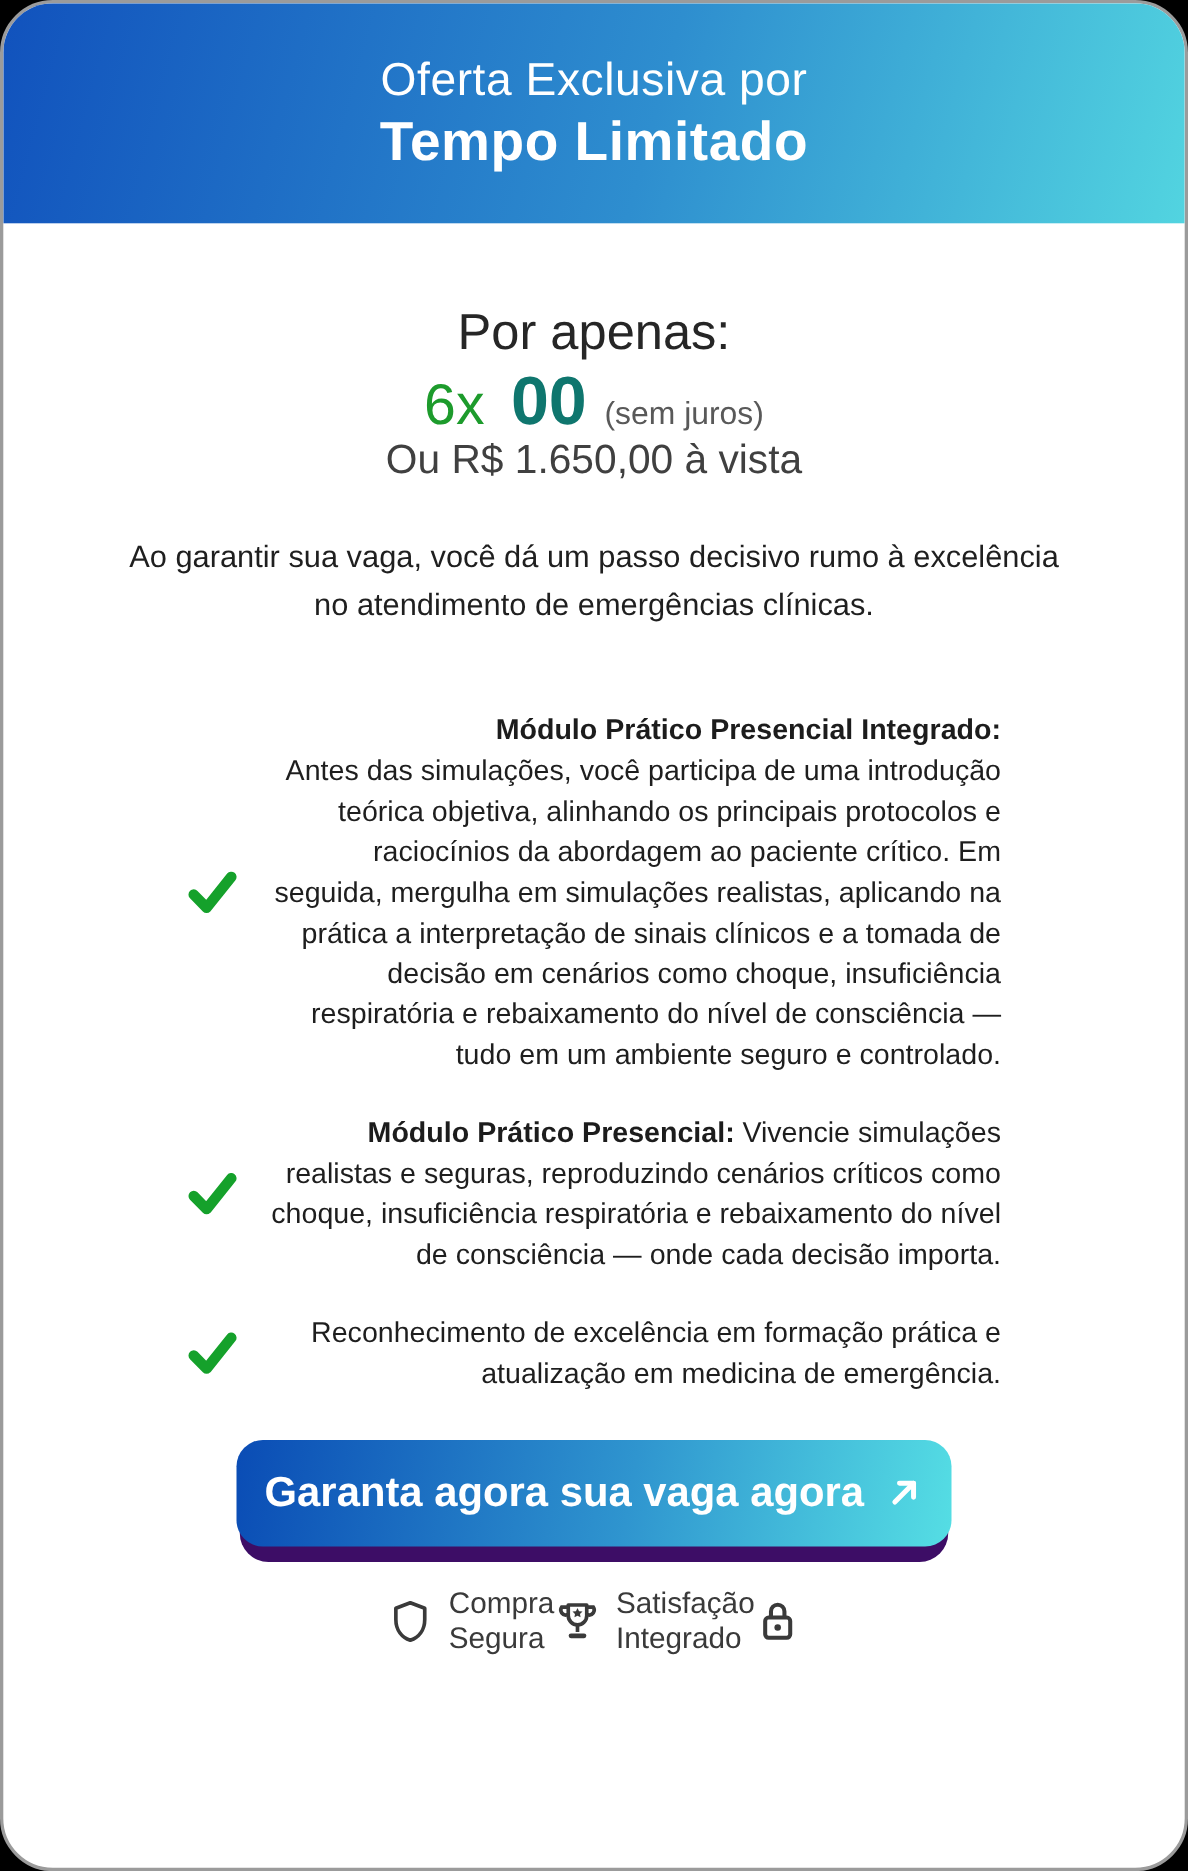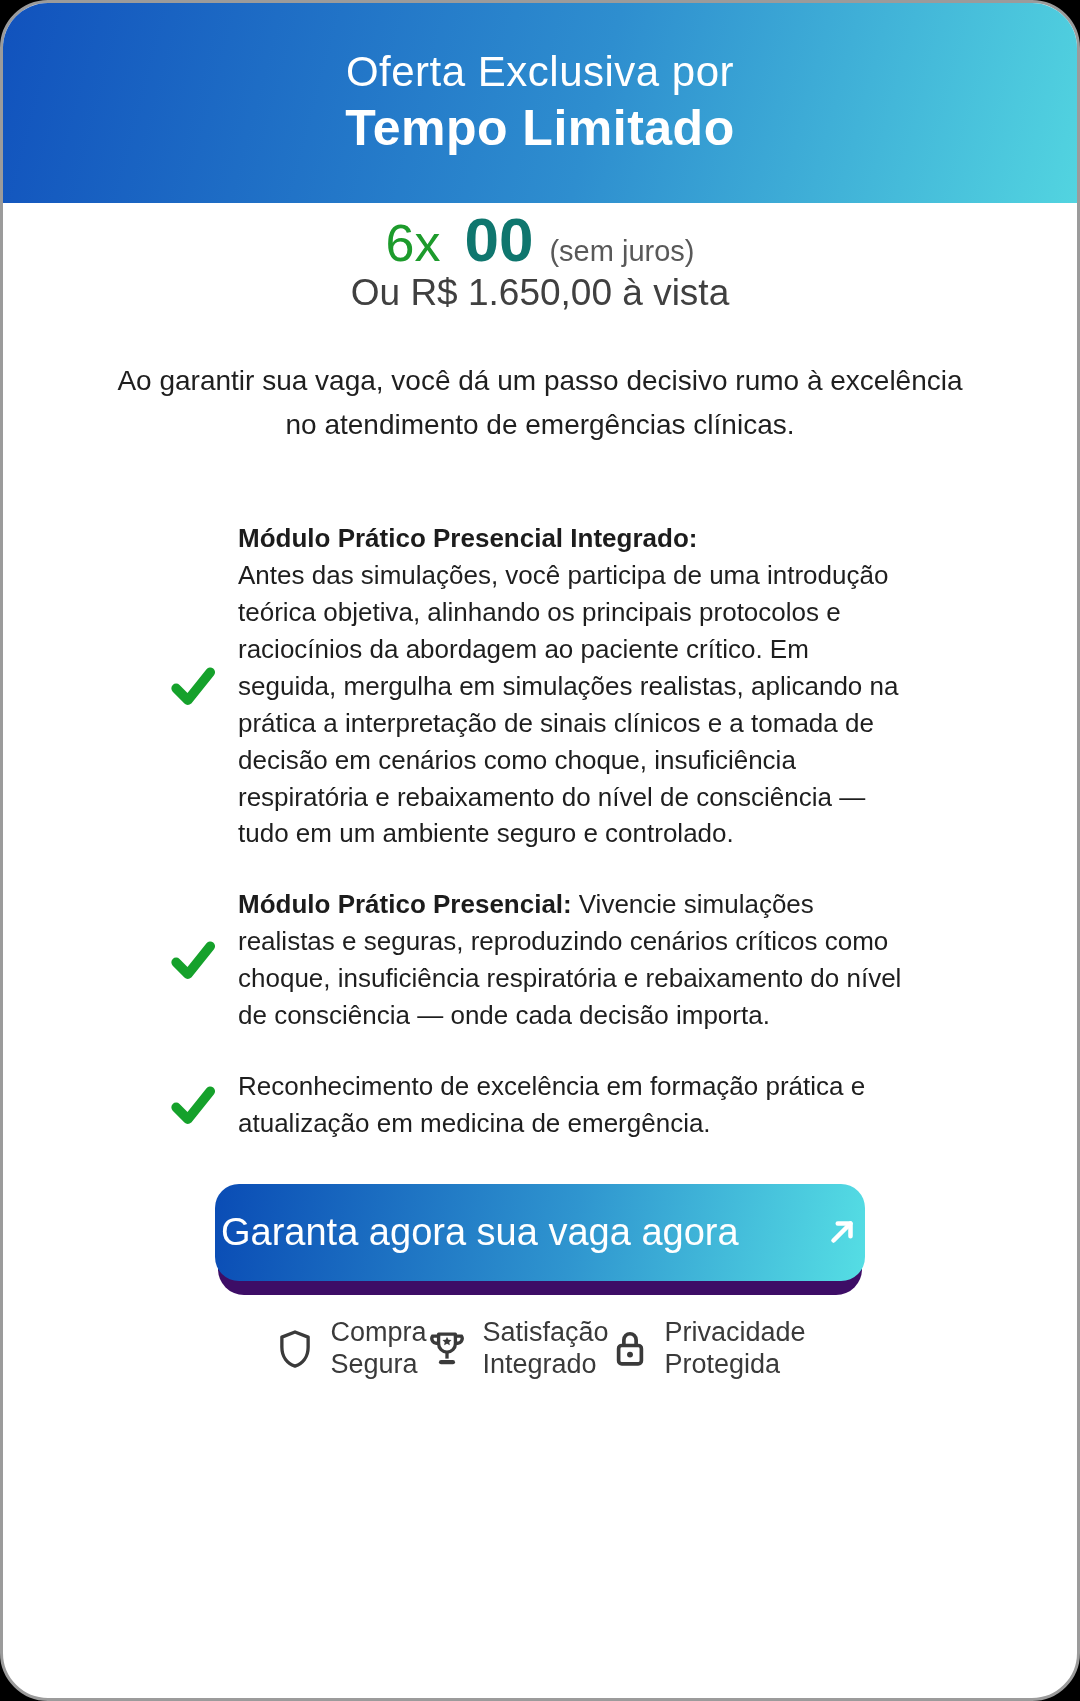--- a/index.html
+++ b/index.html
@@ -36,56 +36,57 @@
   .price-cash{font-size:37px;color:#404040;text-align:center;line-height:1.2;}
   
   .intro{
     margin-top:44px;max-width:880px;
     font-size:28px;color:#1f1f1f;line-height:1.55;text-align:center;
   }
   
   .benefits{margin-top:46px;width:740px;display:flex;flex-direction:column;gap:34px;}
   .benefit{display:flex;align-items:center;gap:22px;}
   .benefit-check{flex:0 0 46px;width:46px;height:46px;}
-  .benefit-text{font-size:26px;line-height:1.42;color:#1e1e1e;}
+  .benefit-text{font-size:26px;line-height:1.42;color:#1e1e1e;text-align:right;}
   .benefit-title{font-weight:700;color:#1c1c1c;}
   .benefit-title.block{display:block;}
   .benefit-title.inline{margin-right:7px;}
   
   .cta-wrap{margin-top:42px;position:relative;width:650px;height:97px;flex:0 0 auto;}
   .cta-shadow{
     position:absolute;left:3px;right:3px;top:22px;bottom:-14px;
     background:#3d0d66;border-radius:26px;
   }
   .cta-button{
     position:absolute;inset:0;border:none;cursor:pointer;
     background:linear-gradient(100deg,#0a4cb5 0%,#2f95cf 55%,#55dee4 100%);
     border-radius:24px;
-    display:flex;align-items:center;justify-content:space-between;gap:20px;
-    color:#fff;font-size:38px;font-weight:400;
+    display:flex;align-items:center;justify-content:center;gap:20px;
+    color:#fff;font-size:38px;font-weight:700;
     font-family:"Liberation Sans","DejaVu Sans",sans-serif;
   }
   .cta-arrow{width:34px;height:34px;display:block;}
   
   .badges{margin-top:36px;display:flex;justify-content:center;}
   .badge{display:flex;align-items:center;gap:14px;}
   .badge-icon{width:42px;height:42px;flex:0 0 auto;}
   .badge-label{font-size:27px;color:#3a3a3a;line-height:1.18;}
   .badge-label span{display:block;}
 </style>
 </head>
 <body>
 
 <div class="card">
 
   <div class="header">
     <div class="header-line1">Oferta Exclusiva por</div>
     <div class="header-line2">Tempo Limitado</div>
   </div>
 
+  <div class="price-label">Por apenas:</div>
 
   <div class="price-row">
     <span class="price-installments">6x</span>
     <span class="price-cents">00</span>
     <span class="price-note">(sem juros)</span>
   </div>
 
   <div class="price-cash">Ou R$ 1.650,00 à vista</div>
 
   <p class="intro">Ao garantir sua vaga, você dá um passo decisivo rumo à excelência no atendimento de emergências clínicas.</p>
@@ -158,21 +159,17 @@
         <span>Integrado</span>
       </div>
     </div>
 
     <div class="badge">
       <svg class="badge-icon" viewBox="0 0 24 24" fill="none">
         <rect x="5.5" y="10" width="13" height="10.5" rx="1.8" stroke="#3a3a3a" stroke-width="2.1"></rect>
         <path d="M8.5 10 V6.8 A3.5 3.5 0 0 1 15.5 6.8 V10" stroke="#3a3a3a" stroke-width="2.1"></path>
         <circle cx="12" cy="15.2" r="1.7" fill="#3a3a3a"></circle>
       </svg>
-      <div class="badge-label">
-        <span>Privacidade</span>
-        <span>Protegida</span>
-      </div>
     </div>
 
   </div>
 
 </div>
 
 </body></html>

